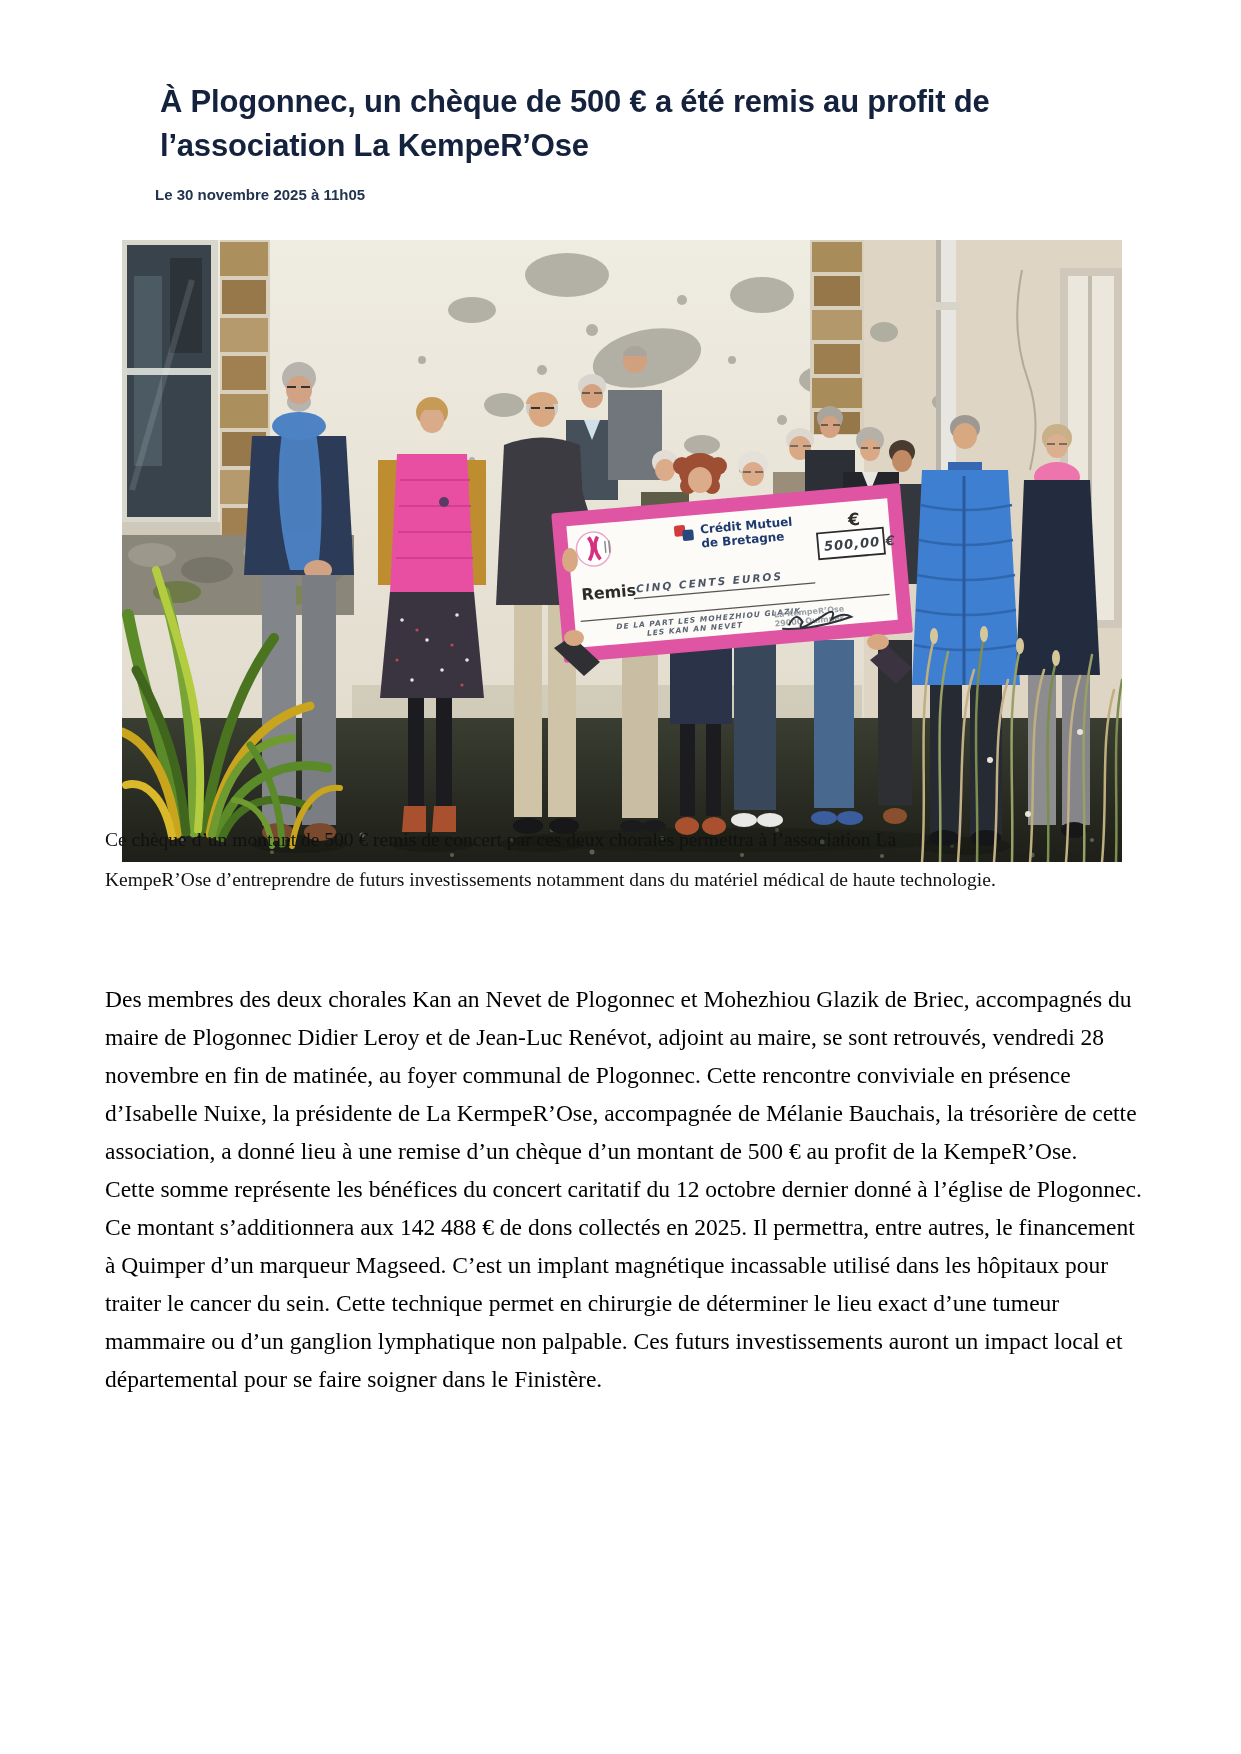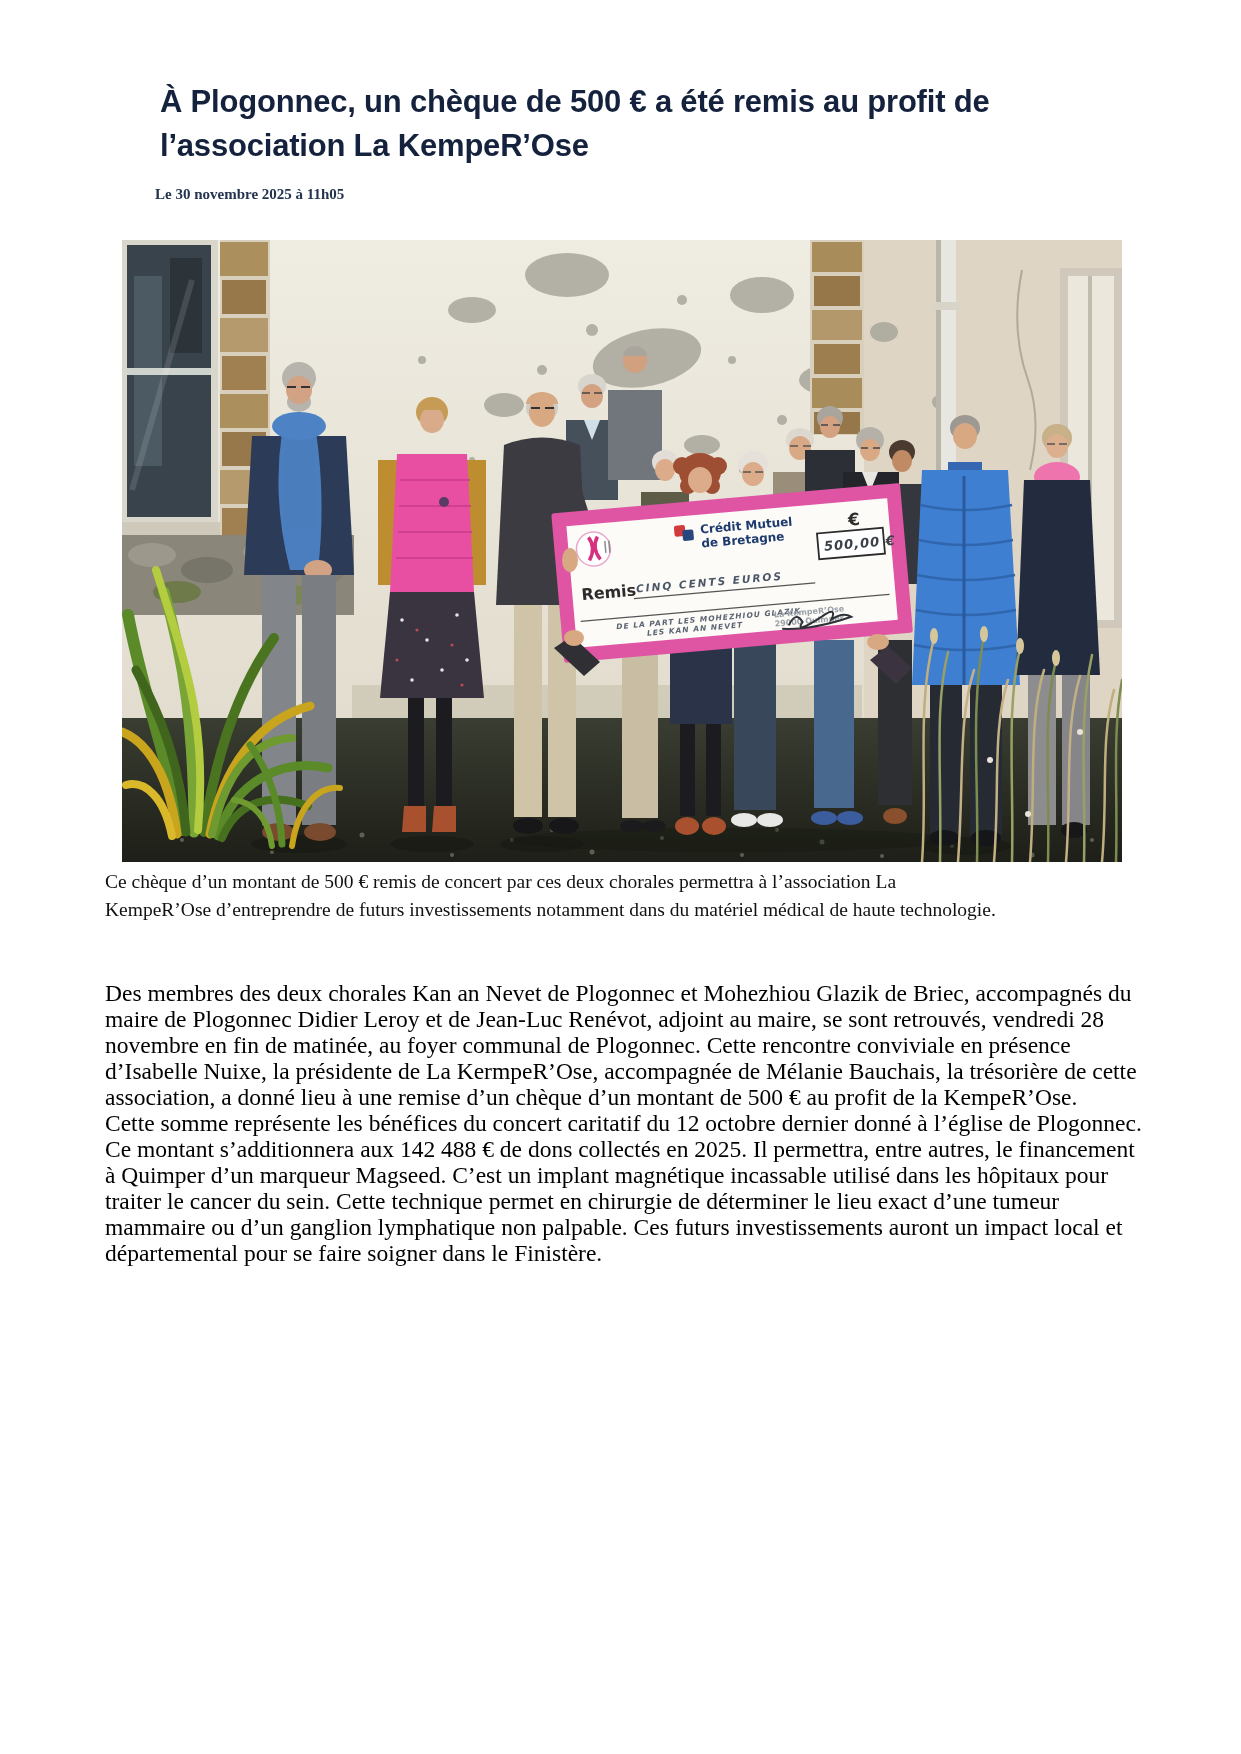--- a/index.html
+++ b/index.html
@@ -6,36 +6,36 @@
   body{width:1241px;height:1754px;position:relative;font-family:"Liberation Sans",sans-serif;}
 
   .headline{
     position:absolute;left:152px;top:72px;width:950px;
     font-family:"Liberation Sans",sans-serif;
     font-size:31px;line-height:44px;font-weight:700;
     color:#15223d;letter-spacing:-0.2px;margin:8px;
   }
   .date{
     position:absolute;left:155px;top:186px;
-    font-size:15px;font-weight:700;color:#23344f;font-family:Liberation Serif, serif;
+    font-size:15px;font-weight:700;color:#23344f;
   }
   .photo{
     position:absolute;left:122px;top:240px;width:1000px;height:622px;
     overflow:hidden;background:#e9e4d7;
   }
   .photo svg{display:block;width:100%;height:100%;}
   .caption{
-    position:absolute;left:105px;top:868px;width:900px;
+    position:absolute;left:105px;top:820px;width:900px;
     font-family:"Liberation Serif",serif;
-    font-size:19.5px;line-height:28px;color:#111111;
+    font-size:19.5px;line-height:40px;color:#111111;
   }
   .body-text{
     position:absolute;left:105px;top:980px;width:1040px;
     font-family:"Liberation Serif",serif;
-    font-size:23.5px;line-height:26px;color:#000000;
+    font-size:23.5px;line-height:38px;color:#000000;
   }
   .body-text p{margin:0 0 0 0;}
   .body-text p + p{}
 
   
   .chk-bank{font:700 12px "DejaVu Sans",sans-serif;fill:#1d3a6e;}
   .chk-euro{font:700 17px "DejaVu Sans",sans-serif;fill:#2e2e2e;}
   .chk-amount{font:italic 700 13px "DejaVu Sans",sans-serif;fill:#3c4248;letter-spacing:1px;}
   .chk-remis{font:600 16px "DejaVu Sans",sans-serif;fill:#2b2b2b;}
   .chk-words{font:italic 600 10.5px "DejaVu Sans",sans-serif;fill:#4a5668;letter-spacing:2px;}

